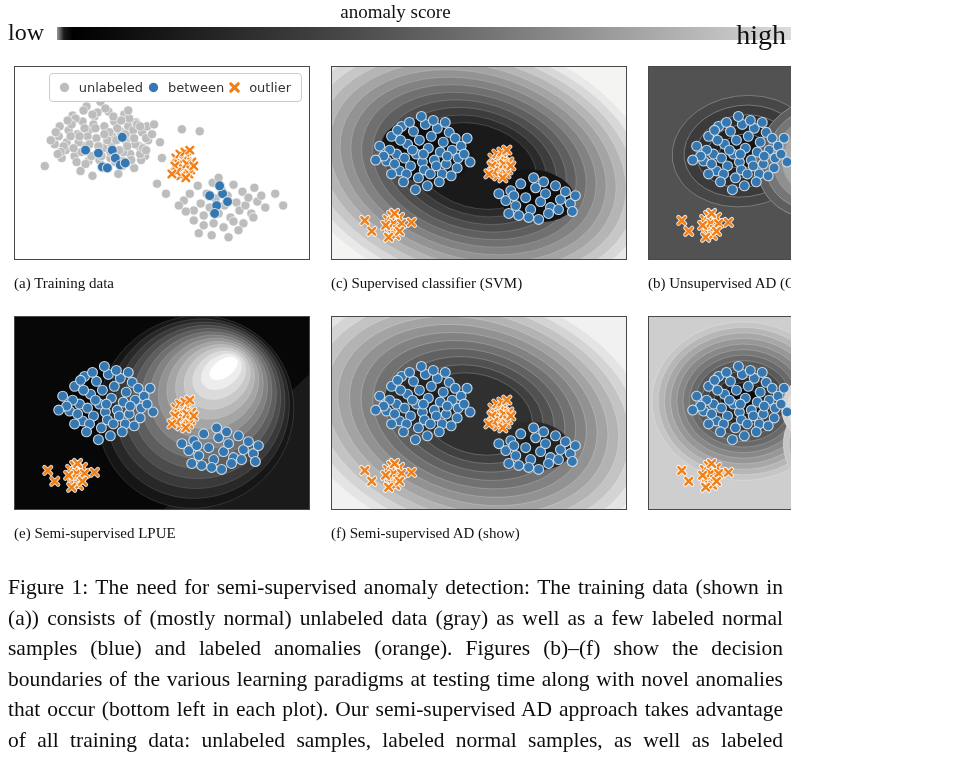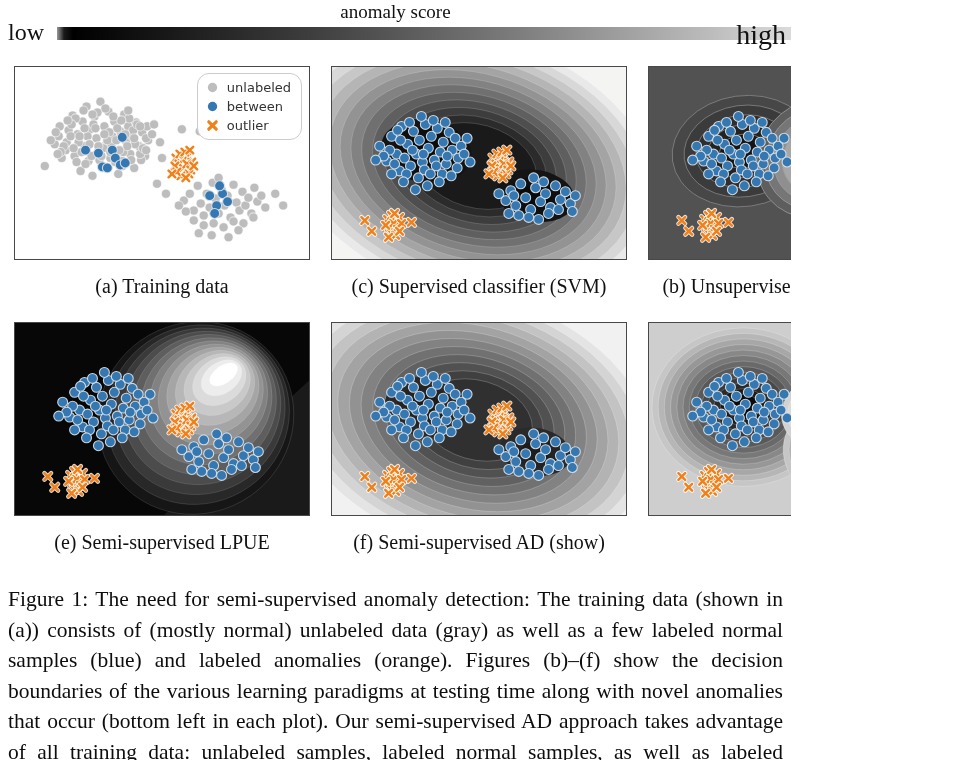--- a/index.html
+++ b/index.html
@@ -10,30 +10,30 @@
   .cb-label{position:absolute;top:1px;left:0;right:0;text-align:center;font-size:19px;}
   .cb-low{position:absolute;left:8px;top:19px;font-size:24px;}
   .cb-high{position:absolute;right:5px;top:19px;font-size:28px;}
   .cb-bar{position:absolute;left:57px;top:27px;width:838px;height:13px;
           background:linear-gradient(to right,#999999 0px,#1a1a1a 7px,#000000 16px,
                      #3d3d3d 30%,#7d7d7d 55%,#bcbcbc 78%,#ffffff 99%);}
   
   .figure-grid{margin:14px 14px 0 14px;}
   .panel-row{display:grid;grid-template-columns:repeat(3,296px);column-gap:21px;}
   .caption-row{display:grid;grid-template-columns:repeat(3,296px);column-gap:21px;margin:15px 0 24px 0;}
-  .panel-caption{text-align:center;font-size:20px;white-space:nowrap;}
+  .panel-caption{font-size:15px;white-space:nowrap;}
   .panel{position:relative;width:296px;height:194px;border:1.5px solid #484848;
          box-sizing:border-box;background:#fff;overflow:hidden;}
   .panel-plot{position:absolute;left:0;top:0;right:0;bottom:0;}
   .panel-plot svg{width:100%;height:100%;display:block;}
   
   .legend{position:absolute;top:6px;right:7px;background:rgba(255,255,255,0.95);
-          border:1px solid #cccccc;border-radius:12px;padding:6px 10px 6px 8px;
+          border:1px solid #cccccc;border-radius:4px;padding:6px 10px 6px 8px;
           font-family:"DejaVu Sans",sans-serif;font-size:13px;color:#333;
-          display:flex;flex-direction:column;gap:4px;z-index:2;}
+          display:flex;flex-direction:row;gap:4px;z-index:2;}
   .legend-item{display:flex;align-items:center;gap:8px;}
   .legend-marker{width:13px;height:13px;flex:0 0 13px;}
   
   .figure-caption{margin:30px 8px 0 8px;font-size:21.5px;line-height:1.42;
                   text-align:justify;color:#0d0d0d;}
 </style>
 </head>
 <body>
 
 <div class="page">

